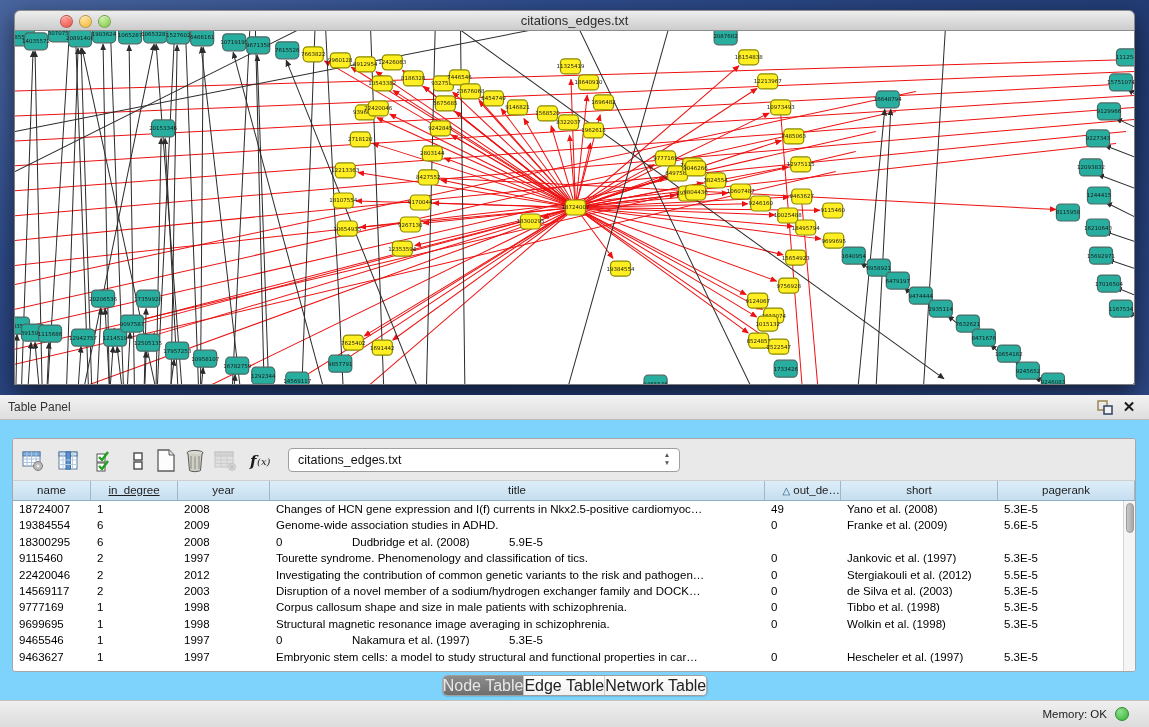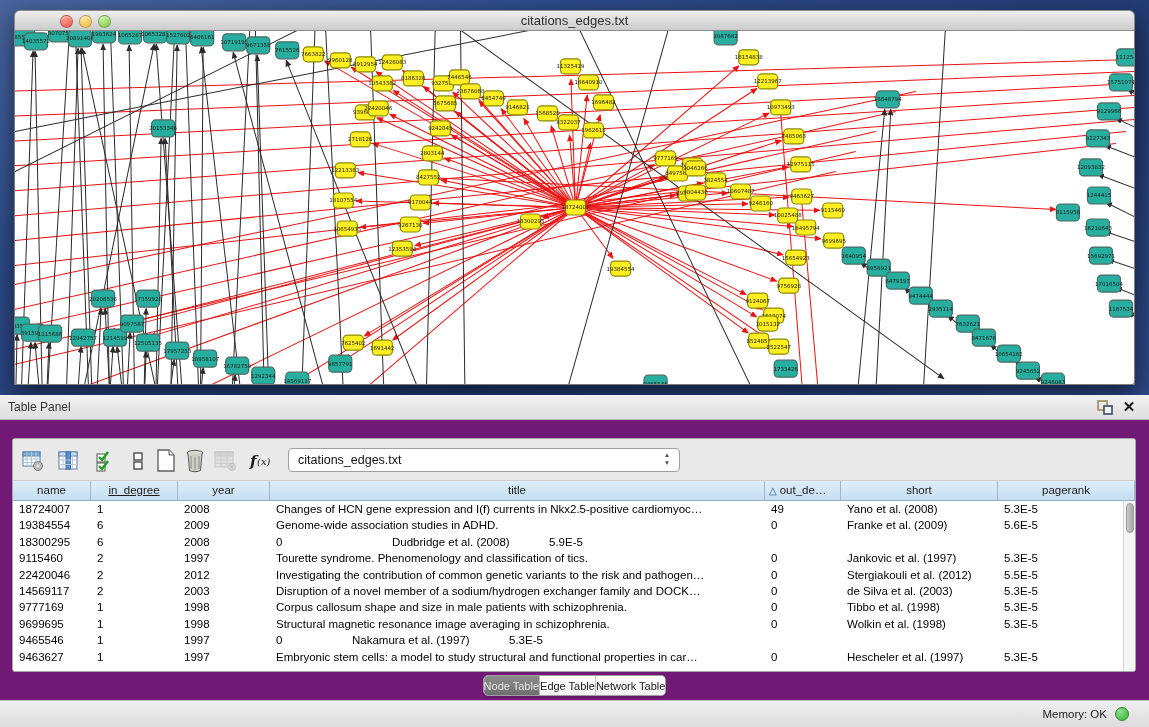--- a/index.html
+++ b/index.html
@@ -17,21 +17,21 @@
   .traffic { position:absolute; top:4px; width:13px; height:13px; border-radius:50%; border:1px solid rgba(0,0,0,.25);
     box-shadow:inset 0 1px 1px rgba(255,255,255,.6); }
   .t-red   { left:45px; background:radial-gradient(circle at 35% 30%, #ff9a93, #ee4e43); }
   .t-yel   { left:64px; background:radial-gradient(circle at 35% 30%, #ffe29a, #f5b52e); }
   .t-grn   { left:83px; background:radial-gradient(circle at 35% 30%, #c7f0a0, #7dc640); }
   .net-canvas { position:absolute; left:0; top:21px; width:1121px; height:354px; background:#ffffff;
     border-left:1px solid #7d7d7d; border-right:1px solid #7d7d7d; border-bottom:1px solid #7d7d7d; overflow:hidden; }
   .net-canvas svg { display:block; }
 
   
-  .table-panel { position:absolute; left:0; top:395px; width:1149px; height:305px; background:#701a75; }
+  .table-panel { position:absolute; left:0; top:395px; width:1149px; height:305px; background:#7dd3fc; }
   .panel-titlebar { position:absolute; left:0; top:0; width:1149px; height:25px;
     background:linear-gradient(#f2f2f2,#dedede); border-bottom:1px solid #bcbcbc; }
   .panel-title { position:absolute; left:8px; top:5px; font-size:12px; color:#333; }
   .float-btn { position:absolute; right:36px; top:5px; width:16px; height:15px; cursor:default; }
   .close-btn { position:absolute; right:12px; top:3px; width:16px; height:18px; font-size:15px; font-weight:bold;
     color:#1c1c1c; text-align:center; line-height:18px; }
 
   .panel-container { position:absolute; left:12px; top:43px; width:1124px; height:234px;
     border:1px solid #a6a6a6; border-radius:3px; background:#ffffff; overflow:hidden; }
   .tp-toolbar { position:absolute; left:0; top:0; width:100%; height:42px; background:#e9e9e9;
@@ -56,21 +56,21 @@
   .td { flex:none; padding-left:6px; color:#000; line-height:16.4px;
     overflow:hidden; white-space:nowrap; text-overflow:clip; }
   .vscroll { position:absolute; right:0; top:20px; width:12px; bottom:0; background:#f5f5f5;
     border-left:1px solid #d6d6d6; }
   .vthumb { position:absolute; left:1.5px; top:2px; width:8px; height:30px; background:linear-gradient(90deg,#c9c9c9,#a8a8a8);
     border:1px solid #9a9a9a; border-radius:5px; }
 
   .tabs { position:absolute; left:50%; top:280px; transform:translateX(-50%); display:flex;
     height:21px; border:1px solid #9f9f9f; border-radius:5px; overflow:hidden; background:#fdfdfd;
     box-shadow:0 1px 1px rgba(0,0,0,.12); }
-  .tab { padding:0 0; font-size:11px; line-height:20px; color:#222; background:linear-gradient(#ffffff,#f1f1f1);
+  .tab { padding:0 0; font-size:16px; line-height:20px; color:#222; background:linear-gradient(#ffffff,#f1f1f1);
     border-right:1px solid #bdbdbd; white-space:nowrap; }
   .tab:last-child { border-right:none; }
   .tab.active { background:linear-gradient(#8d8d8d,#6e6e6e); color:#e8e8e8; }
 
   .statusbar { position:absolute; left:0; top:700px; width:1149px; height:27px;
     background:linear-gradient(#efefef,#dcdcdc); border-top:1px solid #c2c2c2; }
   .mem-label { position:absolute; right:42px; top:7px; font-size:11.5px; color:#1c1c1c; }
   .mem-dot { position:absolute; right:20px; top:6px; width:14px; height:14px; border-radius:50%;
     background:radial-gradient(circle at 35% 30%, #8fe08f, #35b335); border:1px solid #2c8a2c; }
 </style>
@@ -792,21 +792,21 @@
         <span class="stepper">▲<br>▼</span>
       </div>
     </div>
 
     <div class="tp-table">
       <div class="thead" id="thead">
           <div class="th" style="width: 78px;">name</div>
           <div class="th" style="width: 87px; text-decoration: underline;">in_degree</div>
           <div class="th" style="width: 92px;">year</div>
           <div class="th" style="width: 495px;">title</div>
-          <div class="th left" style="width: 76px;"><span class="sort-tri">△</span>out_de…</div>
+          <div class="th left" style="width: 76px; text-align: right;"><span class="sort-tri">△</span>out_de…</div>
           <div class="th" style="width: 157px;">short</div>
           <div class="th" style="width: 121px; flex: 1 1 0%;">pagerank</div>
         </div>
       <div class="tbody" id="tbody">
           <div class="tr">
             <div class="td" style="width: 78px;">18724007</div>
             <div class="td" style="width: 87px;">1</div>
             <div class="td" style="width: 92px;">2008</div>
             <div class="td" style="width: 495px;">Changes of HCN gene expression and I(f) currents in Nkx2.5-positive cardiomyoc…</div>
             <div class="td" style="width: 76px;">49</div>
@@ -820,21 +820,21 @@
             <div class="td" style="width: 495px;">Genome-wide association studies in ADHD.</div>
             <div class="td" style="width: 76px;">0</div>
             <div class="td" style="width: 157px;">Franke et al. (2009)</div>
             <div class="td" style="width: 121px; flex: 1 1 0%;">5.6E-5</div>
           </div>
           <div class="tr">
             <div class="td" style="width: 78px;">18300295</div>
             <div class="td" style="width: 87px;">6</div>
             <div class="td" style="width: 92px;">2008</div>
             <div class="td" style="width: 76px;">0</div>
-            <div class="td" style="width: 157px; margin-left: 40px;">Dudbridge et al. (2008)</div>
+            <div class="td" style="width: 157px;">Dudbridge et al. (2008)</div>
             <div class="td" style="width: 121px; flex: 1 1 0%;">5.9E-5</div>
           </div>
           <div class="tr">
             <div class="td" style="width: 78px;">9115460</div>
             <div class="td" style="width: 87px;">2</div>
             <div class="td" style="width: 92px;">1997</div>
             <div class="td" style="width: 495px;">Tourette syndrome. Phenomenology and classification of tics.</div>
             <div class="td" style="width: 76px;">0</div>
             <div class="td" style="width: 157px;">Jankovic et al. (1997)</div>
             <div class="td" style="width: 121px; flex: 1 1 0%;">5.3E-5</div>

